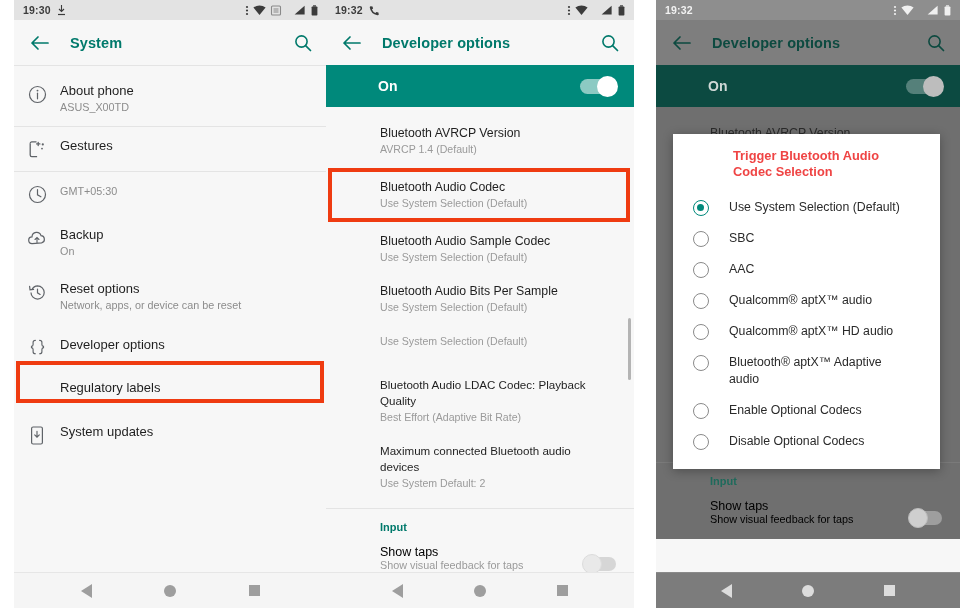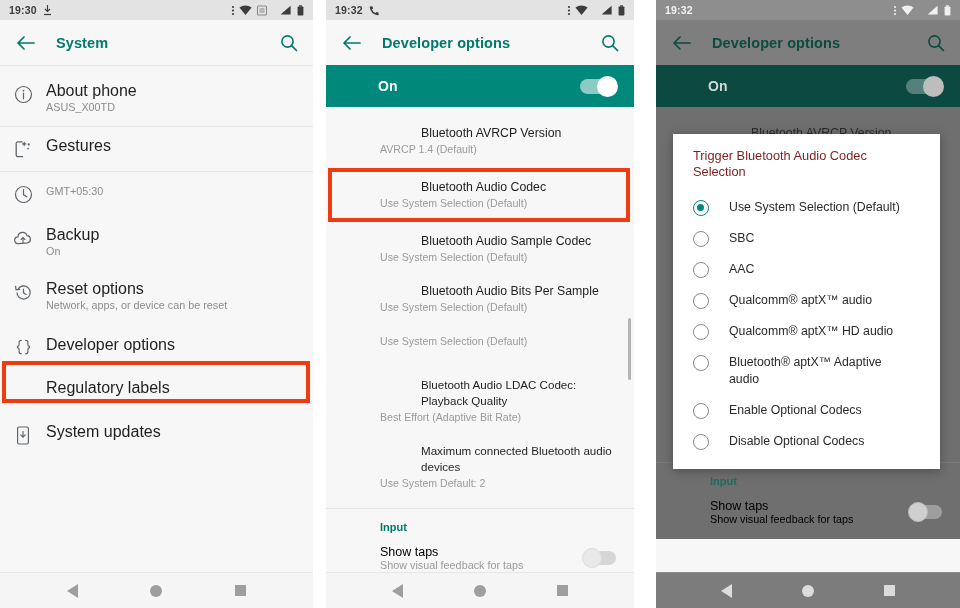--- a/index.html
+++ b/index.html
@@ -16,21 +16,21 @@
   }
 
   
   .panel {
     position: absolute;
     top: 0;
     height: 608px;
     overflow: hidden;
     background: #f7f7f7;
   }
-  #panel-1 { left: 0px;   width: 313px; }
+  #panel-1 { left: 14px;   width: 313px; }
   #panel-2 { left: 326px; width: 308px; }
   #panel-3 { left: 656px; width: 304px; }
 
   
   .statusbar {
     height: 20px;
     background: #e3e3e3;
     display: flex;
     align-items: center;
     padding: 0 9px;
@@ -75,21 +75,21 @@
   .row .ico {
     width: 46px;
     flex: 0 0 46px;
     display: flex;
     align-items: center;
     justify-content: center;
     padding-top: 2px;
     color: #5f6368;
   }
   .row .txt { flex: 1; padding-right: 6px; }
-  .row .t1 { font-size: 16px; color: #1f1f1f; line-height: 16px; }
+  .row .t1 { font-size: 13px; color: #1f1f1f; line-height: 16px; }
   .row .t2 { font-size: 10.8px; color: #8c8c8c; line-height: 15px; margin-top: 1px; }
   .sep { height: 1px; background: #e4e4e4; margin: 0; }
 
   
   #panel-1 .list { padding-top: 6px; }
   .hl-box {
     position: absolute;
     border: 4px solid #ef3b11;
     background: transparent;
     pointer-events: none;
@@ -122,31 +122,31 @@
   }
   .toggle-off .knob {
     position: absolute; left: -2px; top: -3px;
     width: 20px; height: 20px; border-radius: 50%;
     background: #e9e9e9;
     border: 1px solid #dcdcdc;
   }
 
   
   .drow { padding: 9px 16px 9px 54px; }
-  .drow .t1 { font-size: 12.3px; color: #1f1f1f; line-height: 16px; margin-left: 41px; }
+  .drow .t1 { font-size: 12.3px; color: #1f1f1f; line-height: 16px; }
   .drow .t2 { font-size: 10.6px; color: #9a9a9a; line-height: 15px; margin-top: 1px; }
 
   .section-head {
     padding: 12px 16px 6px 54px;
     font-size: 11px;
     color: #00796b;
     font-weight: 600;
   }
   .switch-row {
-    display: flex; align-items: center;
+    display: flex; align-items: flex-end;
     padding: 6px 18px 14px 54px;
   }
   .switch-row .txt { flex: 1; }
 
   
   .scroll-thumb {
     position: absolute;
     width: 3px;
     border-radius: 2px;
     background: #b4b4b4;
@@ -200,24 +200,25 @@
     left: 17px;
     top: 134px;
     width: 267px;
     background: #ffffff;
     z-index: 20;
     padding: 14px 0 12px 0;
     box-shadow: 0 2px 10px rgba(0,0,0,.3);
   }
   .dialog .dlg-title {
     font-size: 12.8px;
-    font-weight: 400;
-    color: #7f1d1d;
+    font-weight: 700;
+    color: #ef4444;
     line-height: 16px;
     padding: 0 20px 12px 20px;
+    margin-left: 40px;
   }
   .opt {
     display: flex;
     align-items: flex-start;
     padding: 7px 16px 7px 20px;
   }
   .radio {
     flex: 0 0 16px;
     width: 16px; height: 16px;
     border-radius: 50%;

